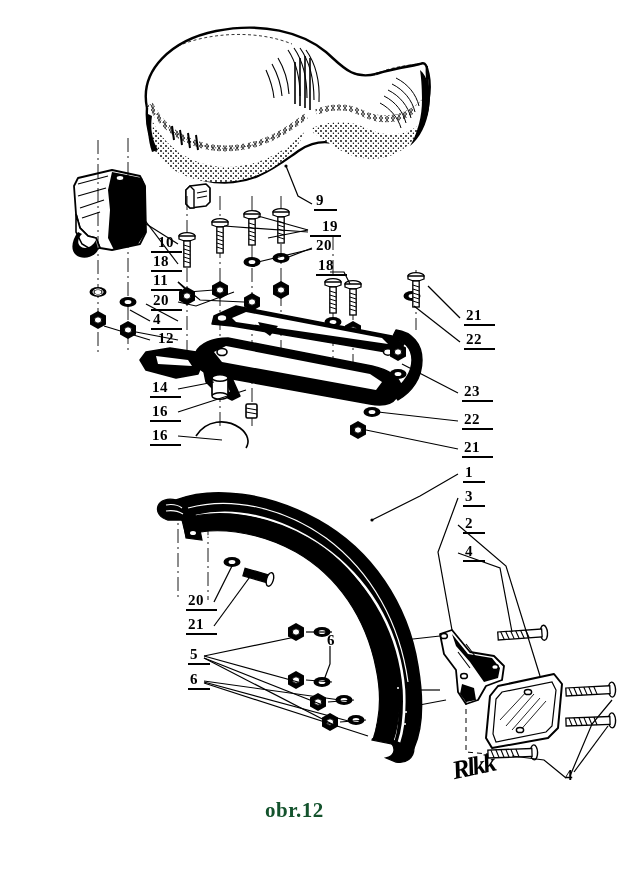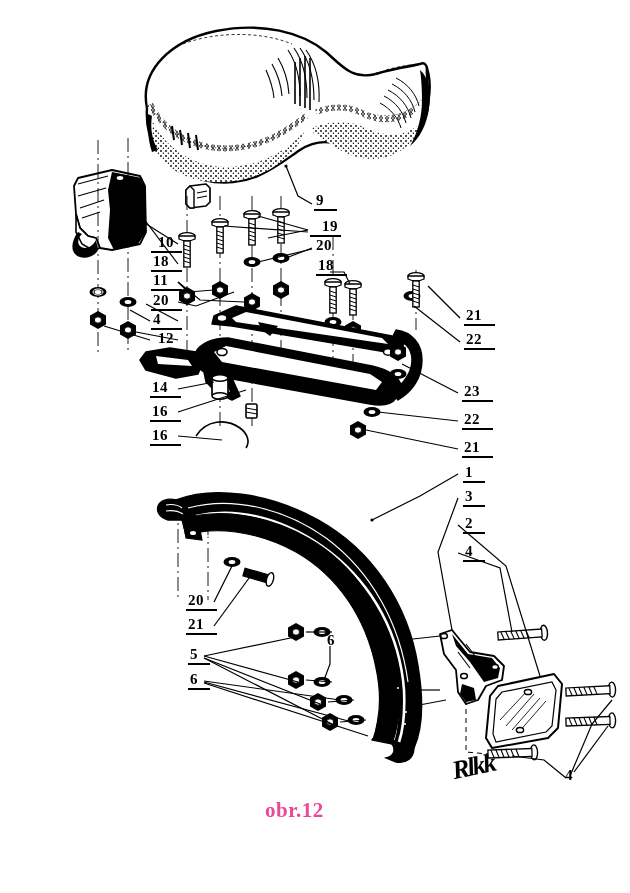--- a/index.html
+++ b/index.html
@@ -39,21 +39,21 @@
   }
   .callout.no-rule {
     border-bottom: none;
   }
   #caption {
     position: absolute;
     font-family: "Liberation Serif", serif;
     font-size: 21px;
     font-weight: bold;
     letter-spacing: 0.5px;
-    color: #ec4899;
+    color: #14532d;
     white-space: nowrap;
   }
   #signature {
     position: absolute;
     font-family: "Liberation Serif", serif;
     font-style: italic;
     font-weight: bold;
     font-size: 26px;
     color: #000000;
     transform: rotate(-12deg);

